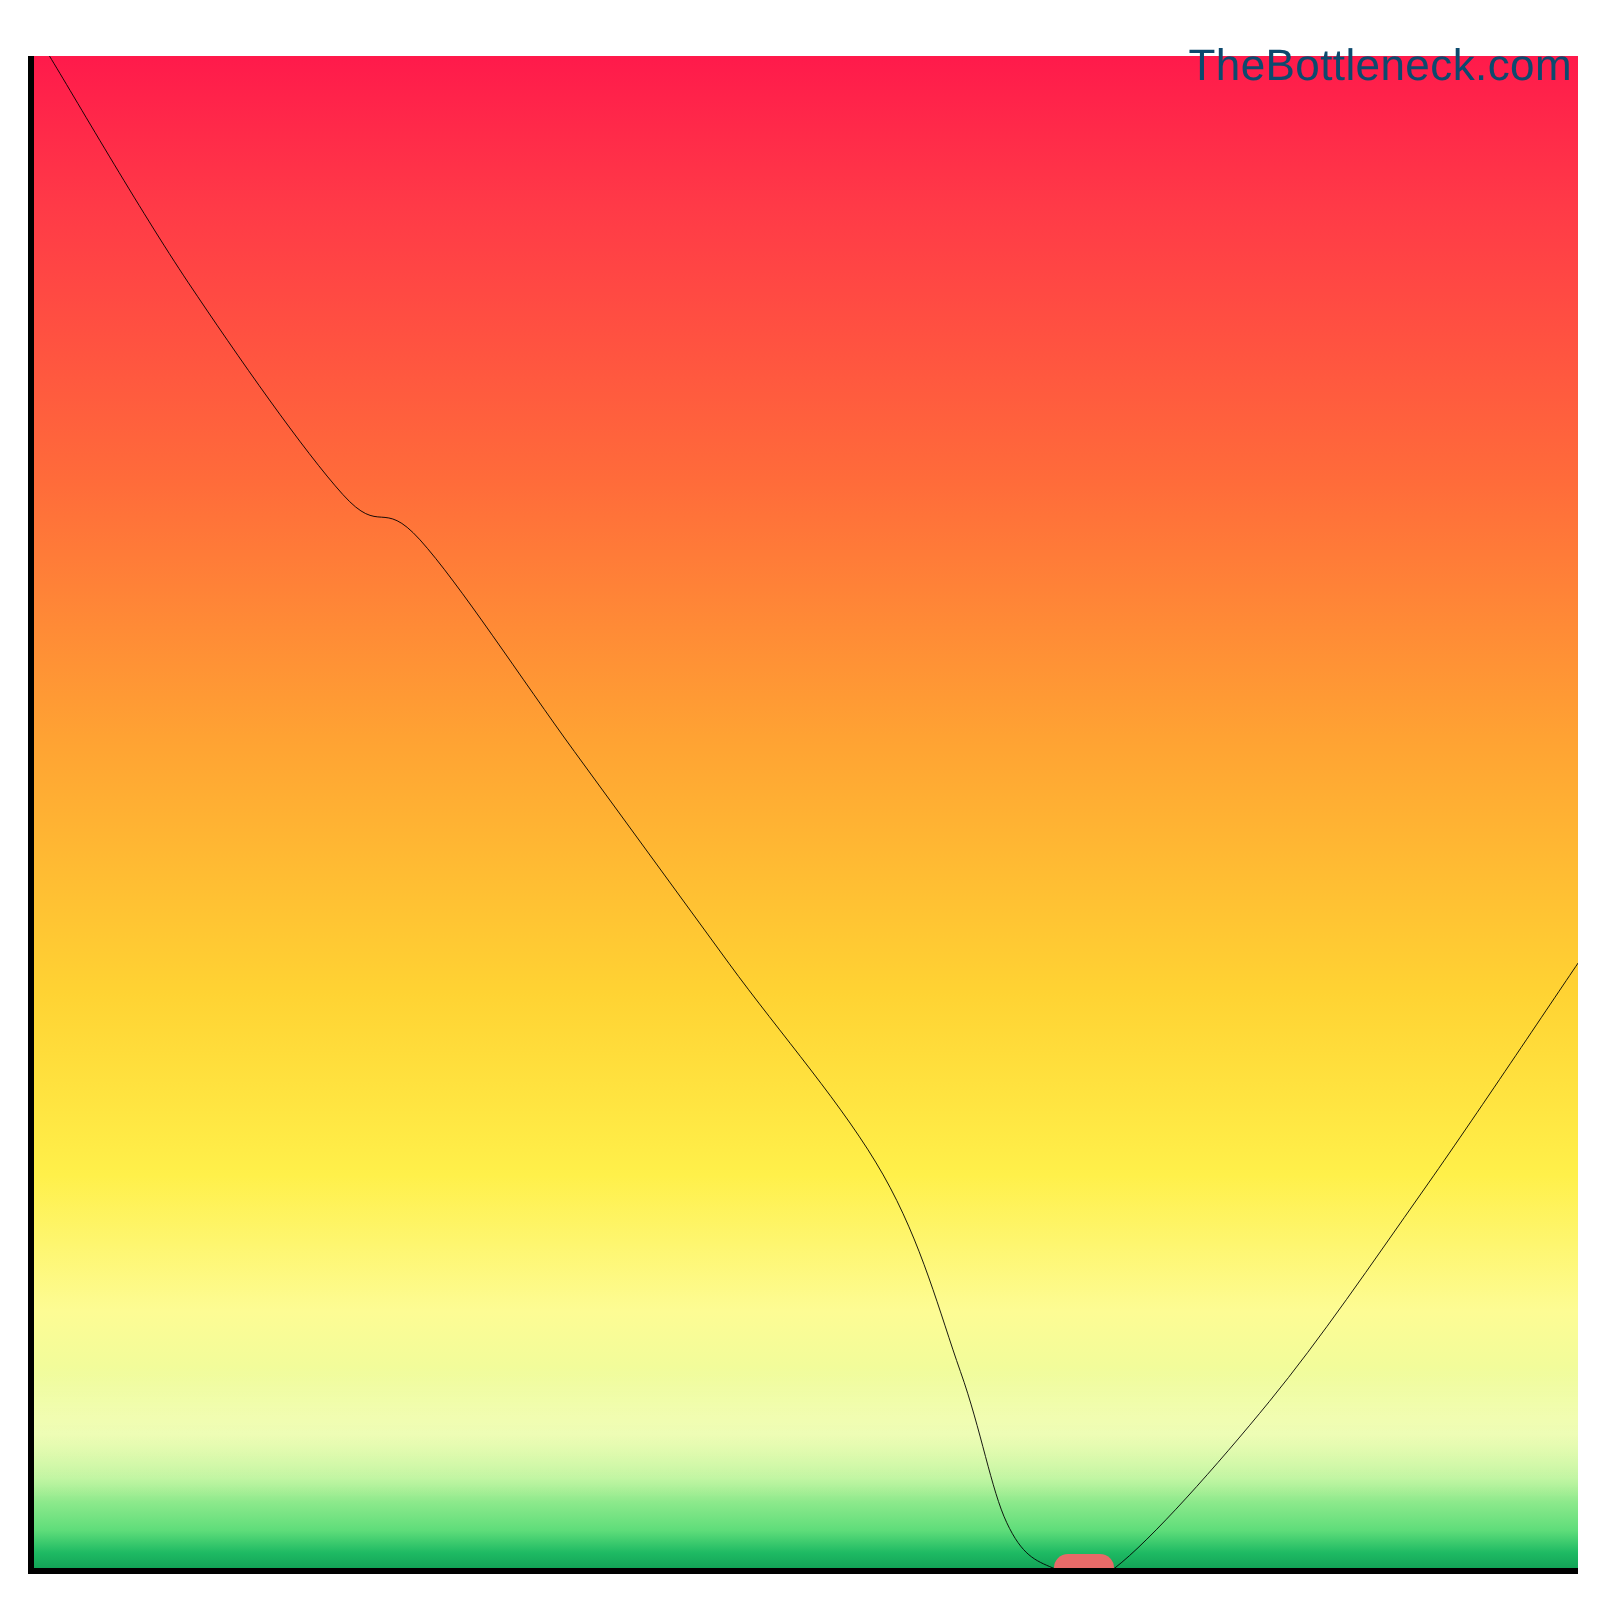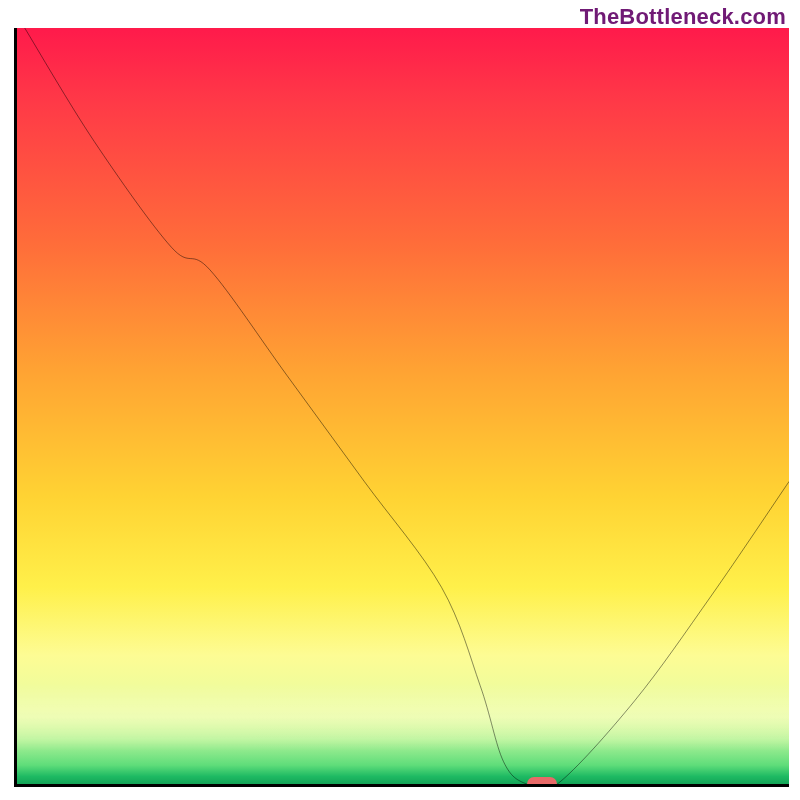--- a/index.html
+++ b/index.html
@@ -10,25 +10,25 @@
     background: #ffffff;
     font-family: Arial, Helvetica, sans-serif;
   }
   .frame {
     position: relative;
     width: 800px;
     height: 800px;
   }
   .watermark {
     position: absolute;
-    top: 4px;
+    top: 20px;
     right: 14px;
     font-size: 22px;
-    font-weight: 700;
-    color: #701a75;
+    font-weight: 400;
+    color: #0c4a6e;
     letter-spacing: 0.2px;
     z-index: 10;
   }
   .plot-area {
     position: absolute;
     left: 14px;
     top: 28px;
     width: 772px;   
     height: 756px;  
     border-left: 3px solid #000;

